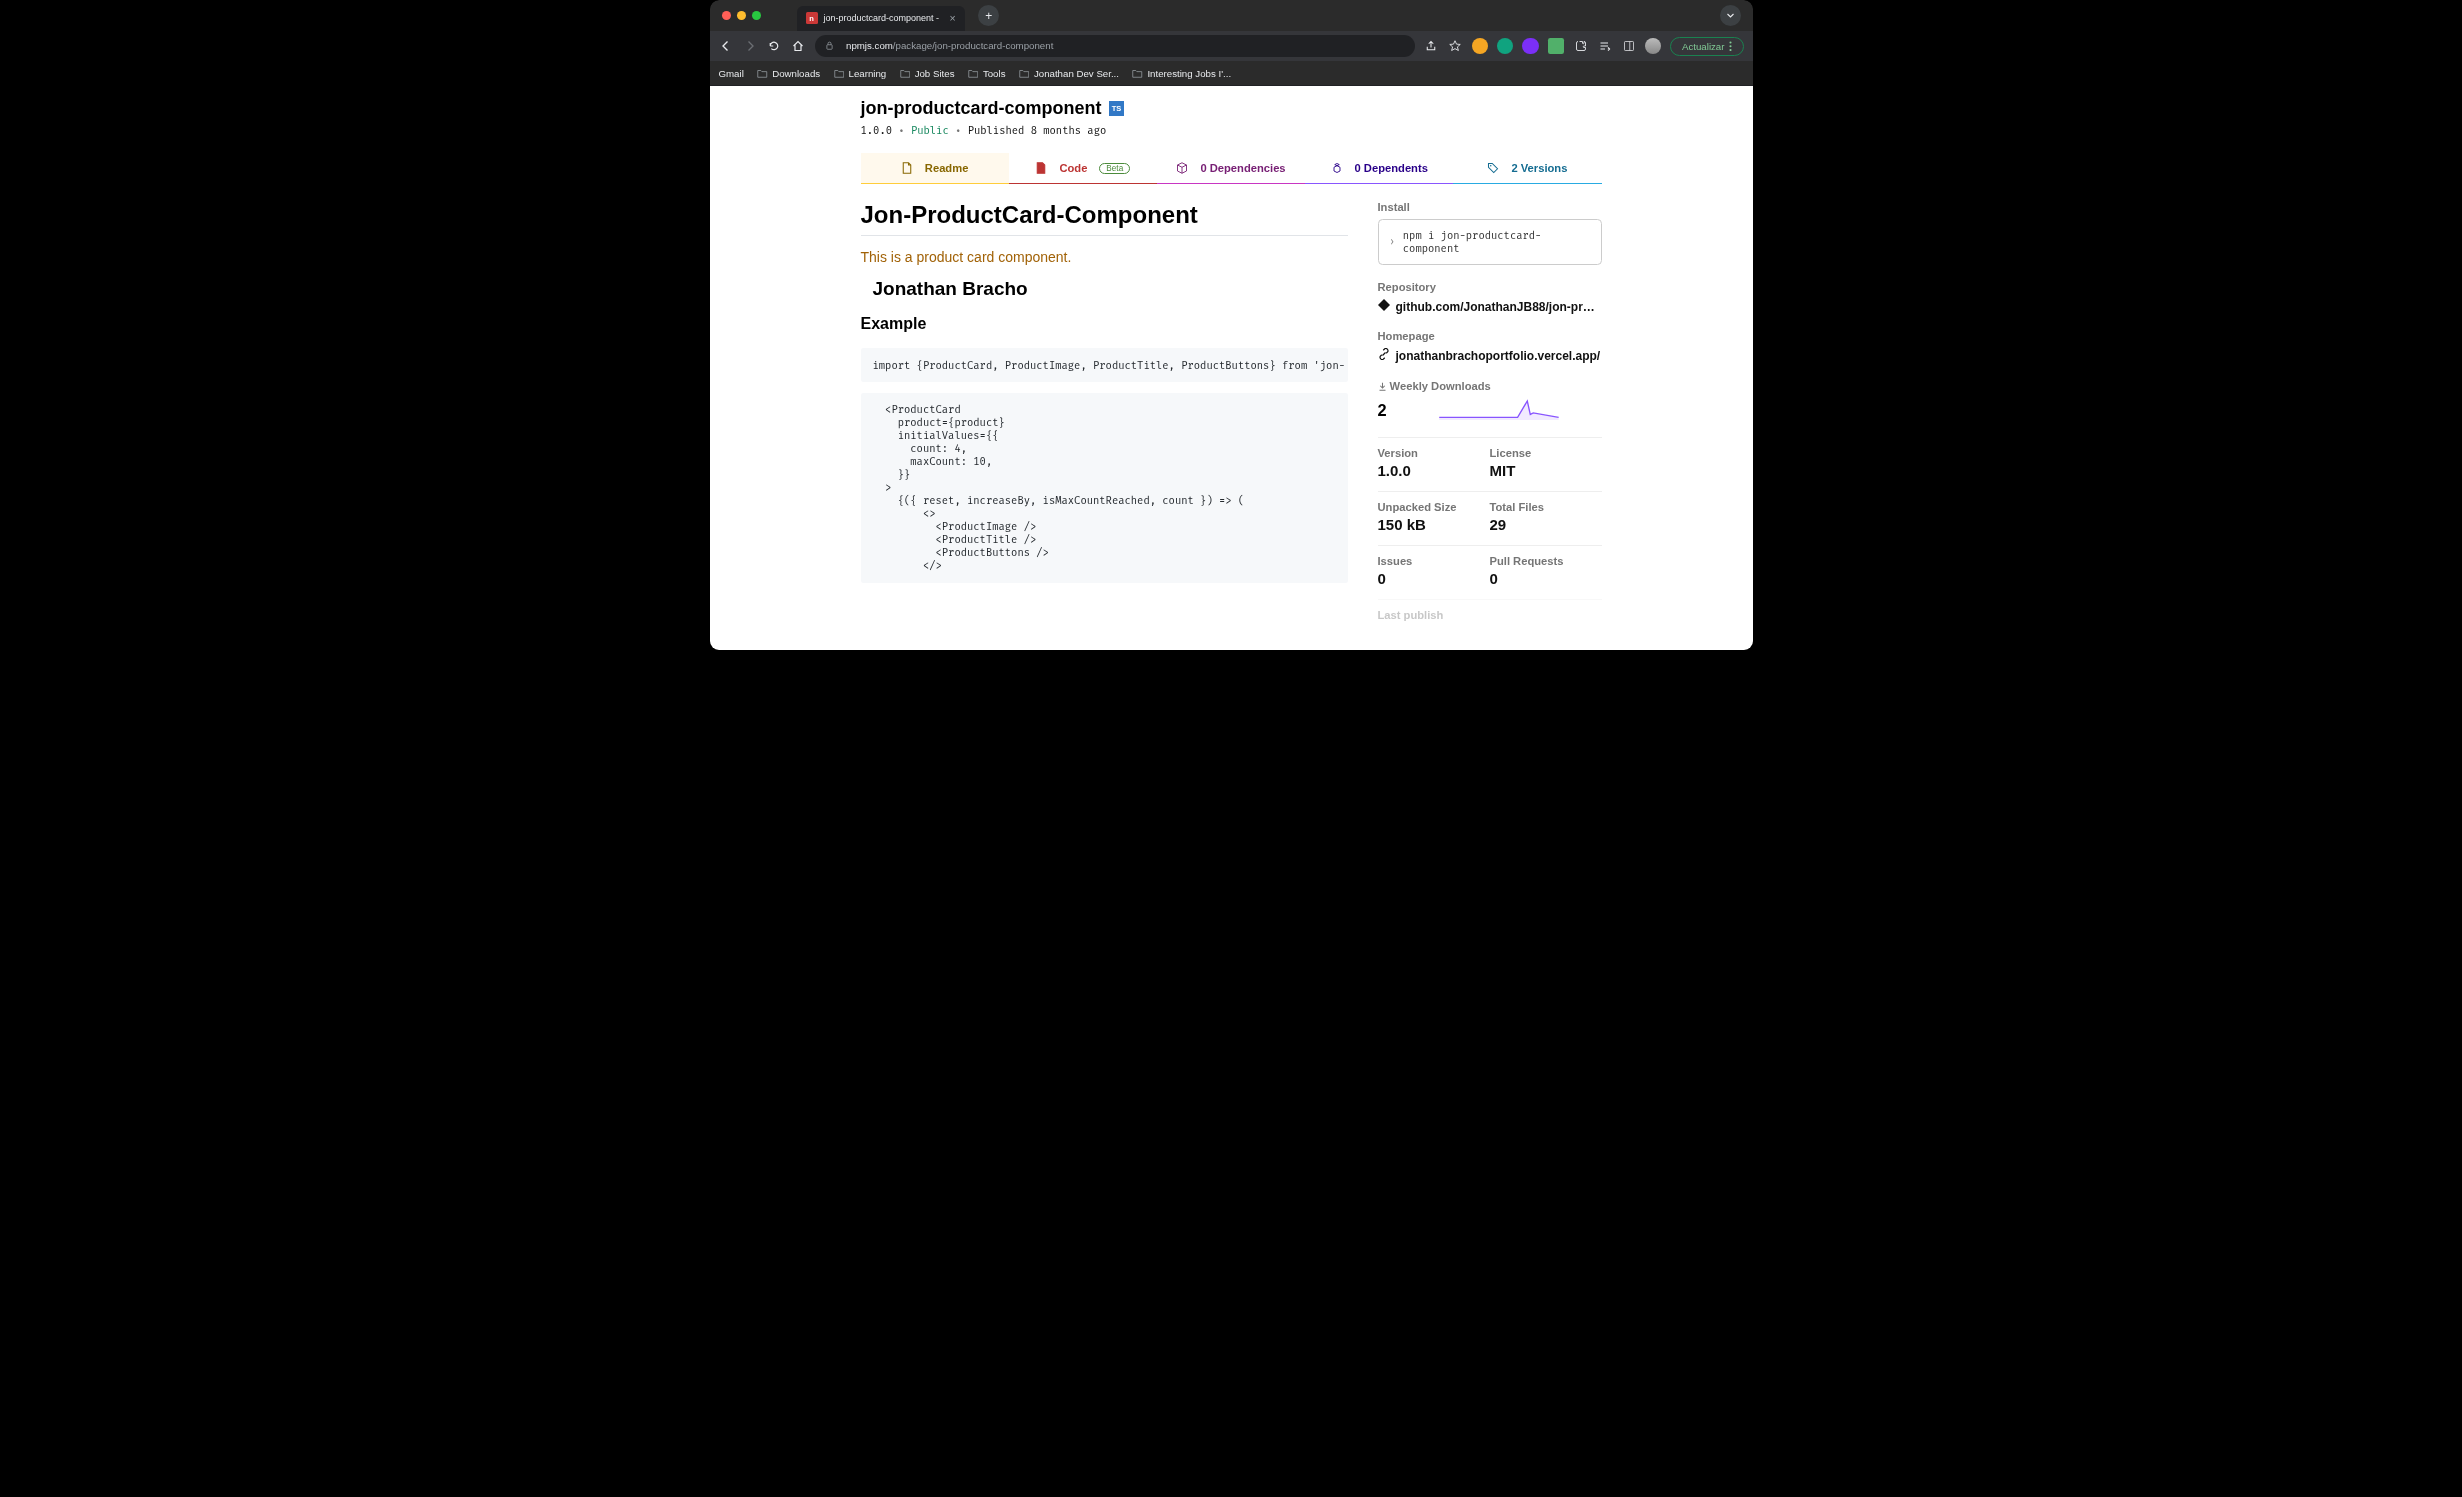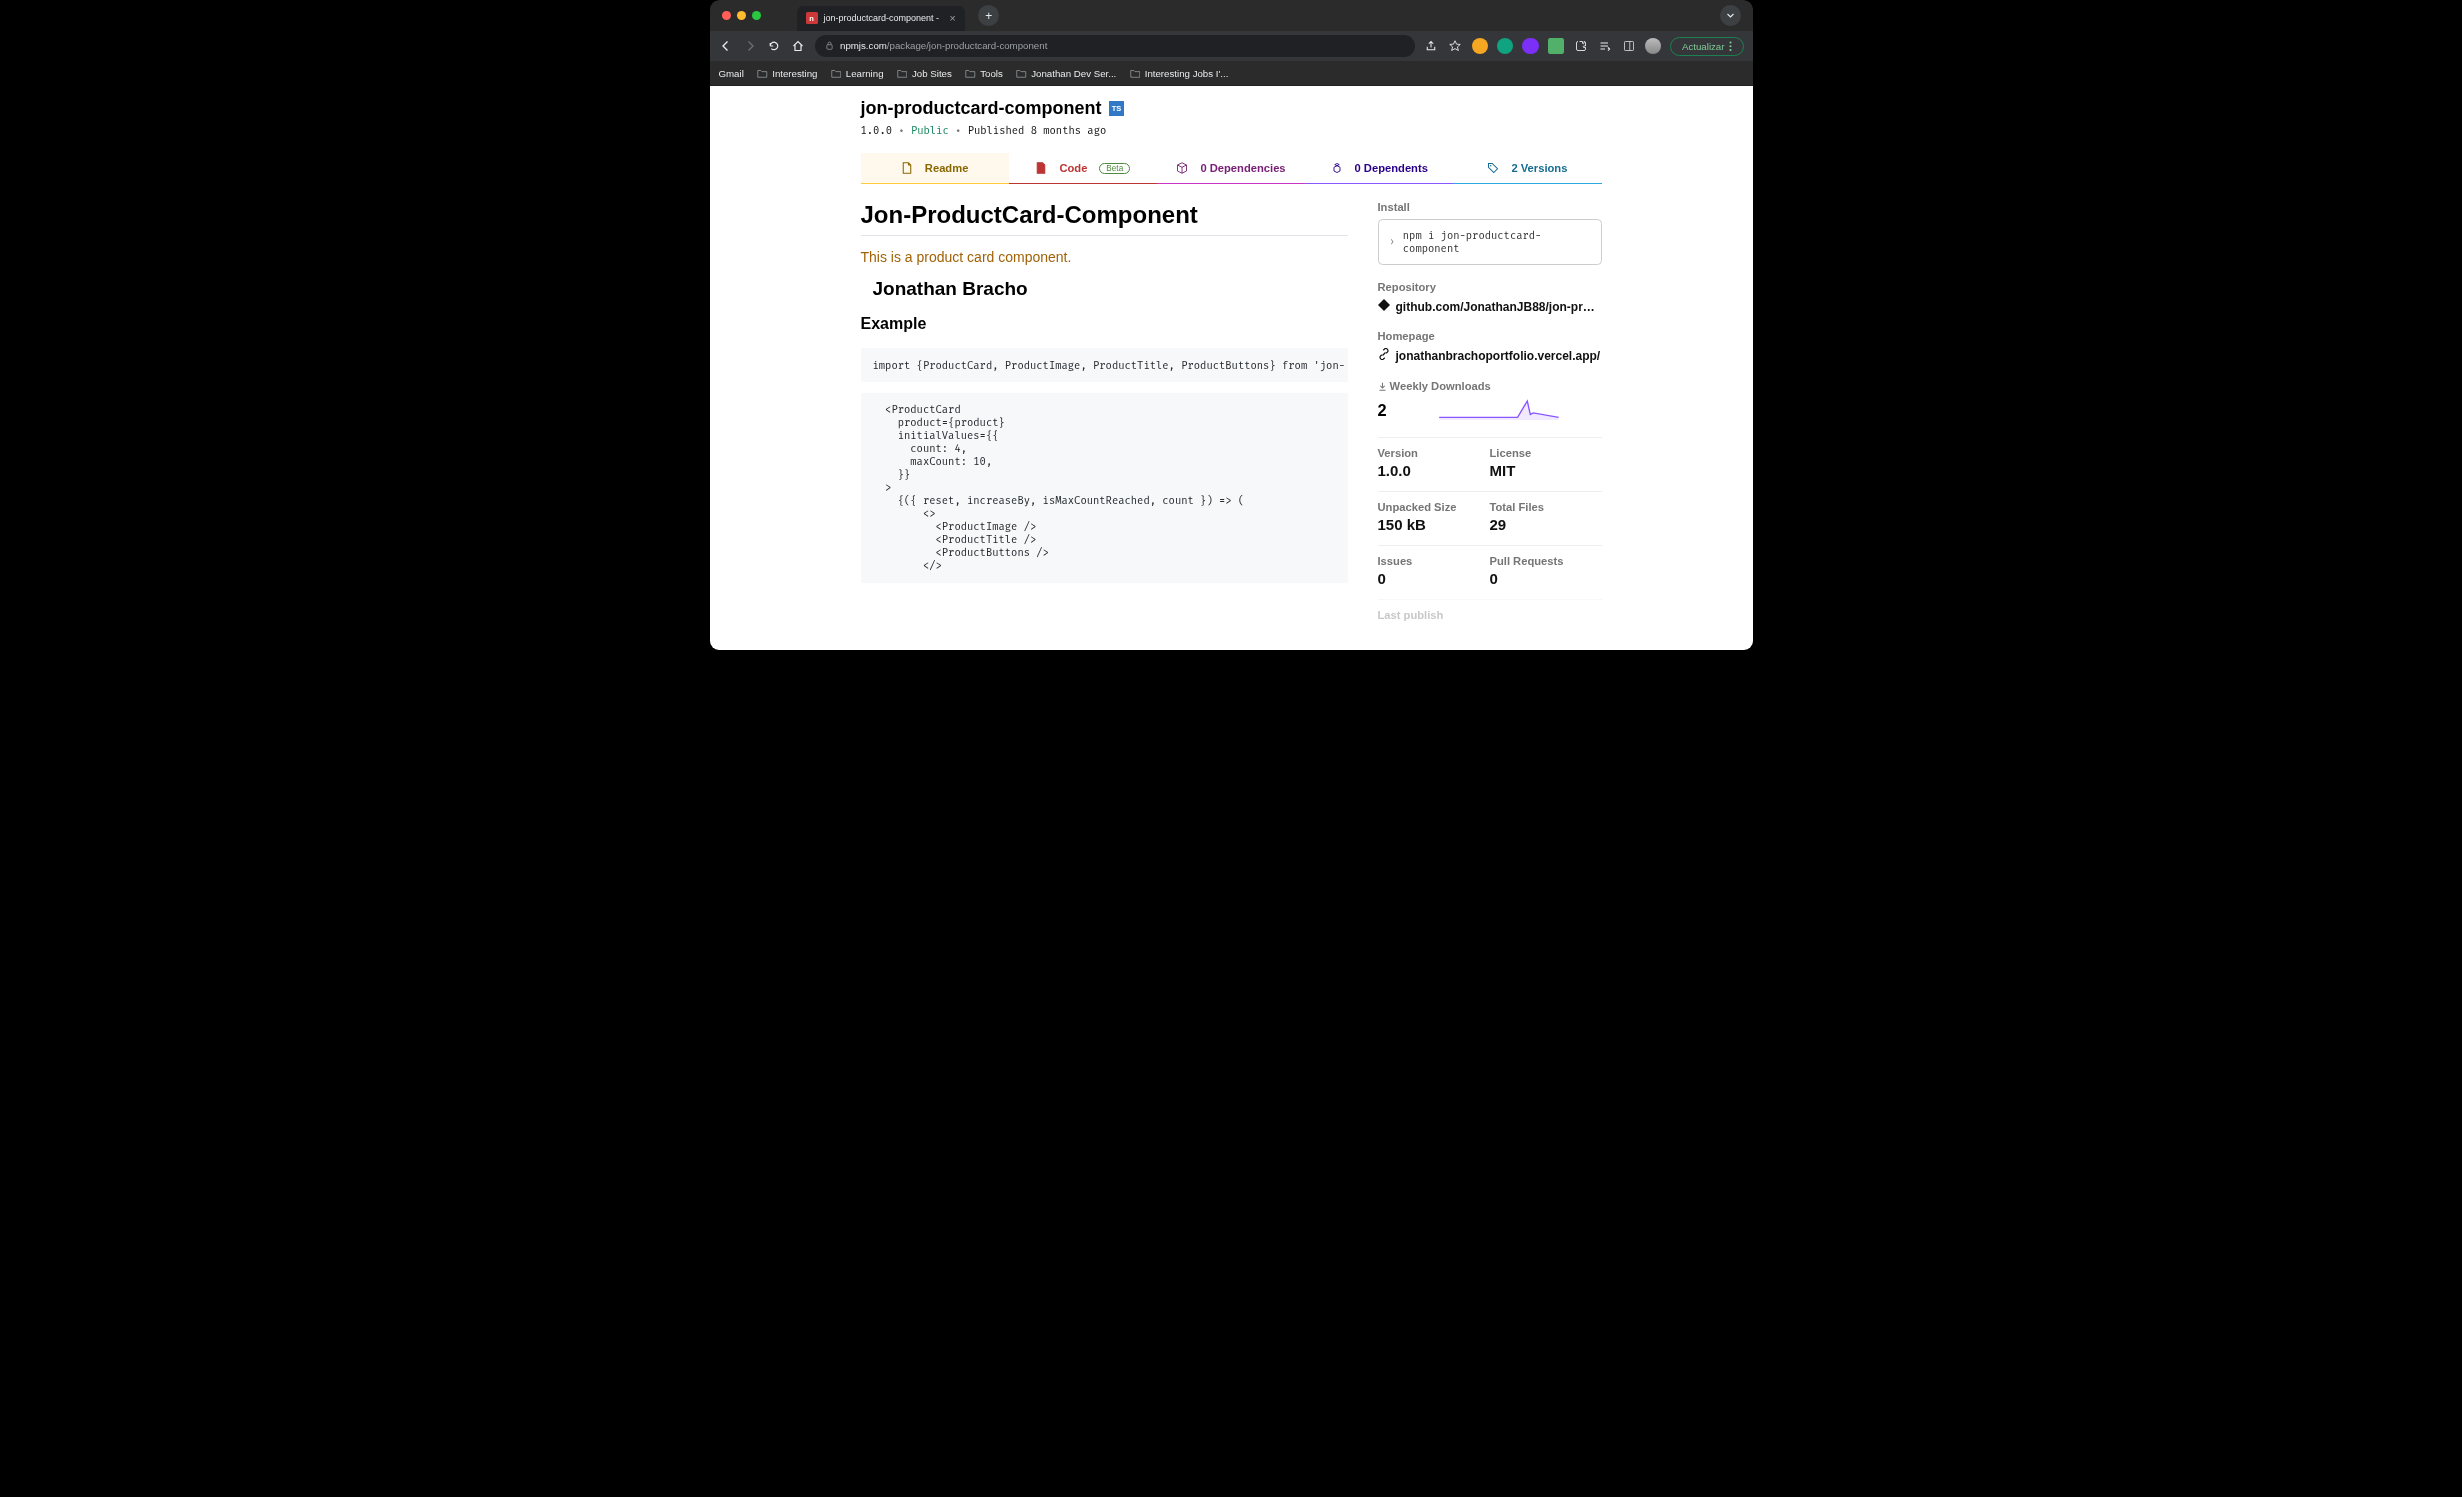--- a/index.html
+++ b/index.html
@@ -12,21 +12,21 @@
 .dot.yellow { background: #febc2e; }
 .dot.green { background: #28c840; }
 .tab { margin-left: 30px; display: flex; align-items: center; gap: 6px; background: #202124; border-radius: 6px 6px 0 0; padding: 6px 9px; color: #e8eaed; font-size: 9px; height: 25.4px; align-self: flex-end; }
 .tab-favicon { width: 12px; height: 12px; background: #cb3837; color: #fff; display: flex; align-items: center; justify-content: center; font-size: 7.5px; font-weight: bold; border-radius: 1.5px; }
 .tab-close { color: #9aa0a6; margin-left: 4.5px; font-size: 10.5px; cursor: pointer; }
 .newtab { margin-left: 7.5px; width: 21px; height: 21px; display: flex; align-items: center; justify-content: center; color: #e8eaed; background: #3c4043; border-radius: 50%; cursor: pointer; font-size: 12px; }
 .dropdown-chevron { margin-left: auto; width: 21px; height: 21px; display: flex; align-items: center; justify-content: center; color: #e8eaed; background: #3c4043; border-radius: 50%; cursor: pointer; }
 
 .toolbar { height: 30px; background: #35363a; display: flex; align-items: center; padding: 0 9px; gap: 9px; color: #9aa0a6; }
 .nav-icon { width: 15px; height: 15px; display: flex; align-items: center; justify-content: center; cursor: pointer; color: #9aa0a6; }
-.addressbar { flex: 1; background: #202124; border-radius: 15px; height: 22.4px; display: flex; align-items: center; padding: 0 10.5px; gap: 6px; color: #9aa0a6; font-size: 9.7px; }
+.addressbar { flex: 1; background: #202124; border-radius: 15px; height: 22.4px; display: flex; align-items: center; padding: 0 10.5px; gap: 12px; color: #9aa0a6; font-size: 9.7px; }
 .addressbar .url-host { color: #e8eaed; }
 .toolbar-right { display: flex; align-items: center; gap: 9px; }
 .ext-icon { width: 16.4px; height: 16.4px; border-radius: 50%; display: inline-block; }
 .update-btn { border: 0.7px solid #1a8250; color: #81c995; border-radius: 15px; padding: 3px 10.5px; font-size: 9.7px; display: flex; align-items: center; gap: 4.5px; }
 
 .bookmarks { height: 25.4px; background: #2b2b2b; display: flex; align-items: center; padding: 0 9px; gap: 13.4px; color: #e8eaed; font-size: 9.7px; border-bottom: 0.7px solid #202124; }
 .bookmark-item { display: flex; align-items: center; gap: 4.5px; cursor: pointer; }
 .folder-icon { width: 10.5px; height: 9px; display: inline-block; }
 .folder-icon svg { display: block; }
 
@@ -174,21 +174,21 @@
   <div class="bookmarks">
     <div class="bookmark-item">
         <span>Gmail</span>
       </div>
     <div class="bookmark-item">
         <span class="folder-icon">
           <svg width="10.5" height="9" viewBox="0 0 14 12">
             <path d="M1 2h4l1.5 1.5H13V11H1z" stroke="#9aa0a6" fill="none"></path>
           </svg>
         </span>
-        <span>Interesting</span>
+        <span>Downloads</span>
       </div>
     <div class="bookmark-item">
         <span class="folder-icon">
           <svg width="10.5" height="9" viewBox="0 0 14 12">
             <path d="M1 2h4l1.5 1.5H13V11H1z" stroke="#9aa0a6" fill="none"></path>
           </svg>
         </span>
         <span>Learning</span>
       </div>
     <div class="bookmark-item">

